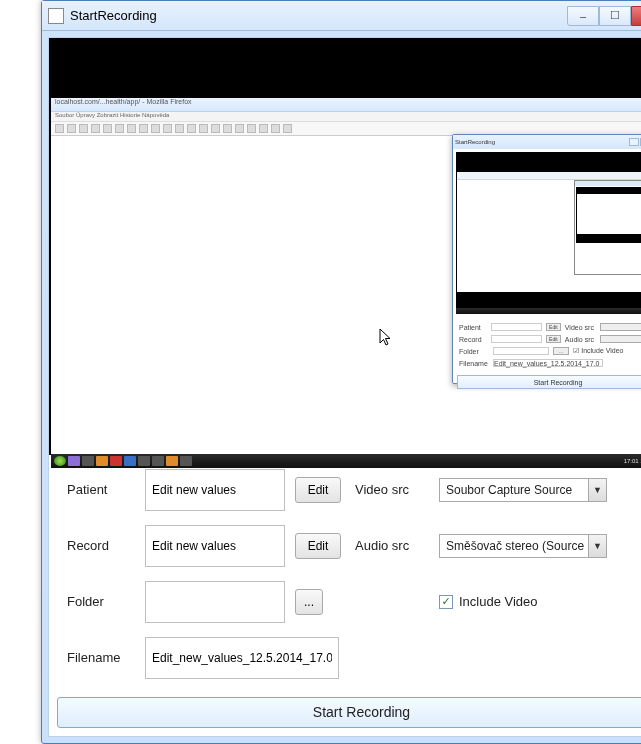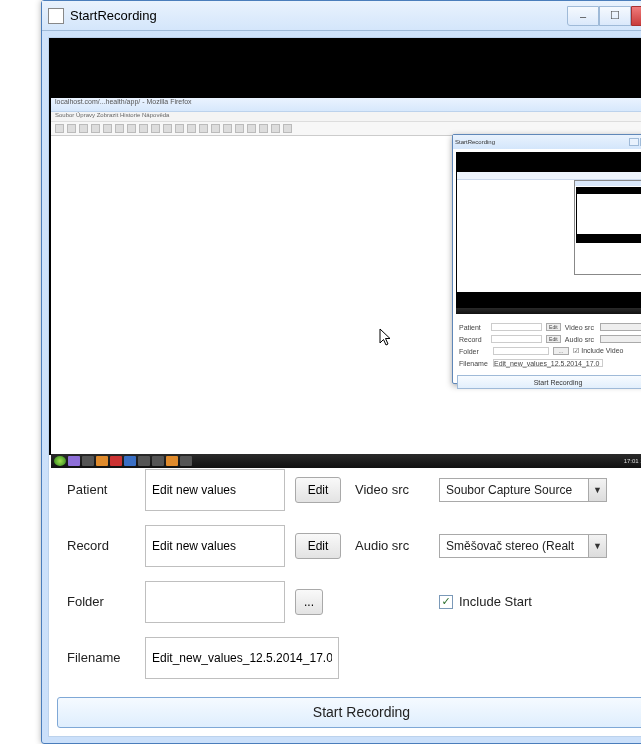--- a/index.html
+++ b/index.html
@@ -349,31 +349,31 @@
       <div class="combo">
         <span class="txt">Soubor Capture Source</span>
         <span class="arrow">▼</span>
       </div>
 
       <div class="label">Record</div>
       <input type="text" value="Edit new values" style="">
       <button class="small-btn">Edit</button>
       <div class="label">Audio src</div>
       <div class="combo">
-        <span class="txt">Směšovač stereo (Realt</span>
+        <span class="txt">Směšovač stereo (Source</span>
         <span class="arrow">▼</span>
       </div>
 
       <div class="label">Folder</div>
       <input type="text" value="" style="">
       <button class="dots-btn">...</button>
       <div></div>
       <div class="checkbox-row">
         <div class="checkbox">✓</div>
-        <span>Include Start</span>
+        <span>Include Video</span>
       </div>
 
       <div class="label">Filename</div>
       <input type="text" class="filename-input" value="Edit_new_values_12.5.2014_17.0" style="">
     </div>
 
     <button class="start-btn">Start Recording</button>
   </div>
 </div>
 

